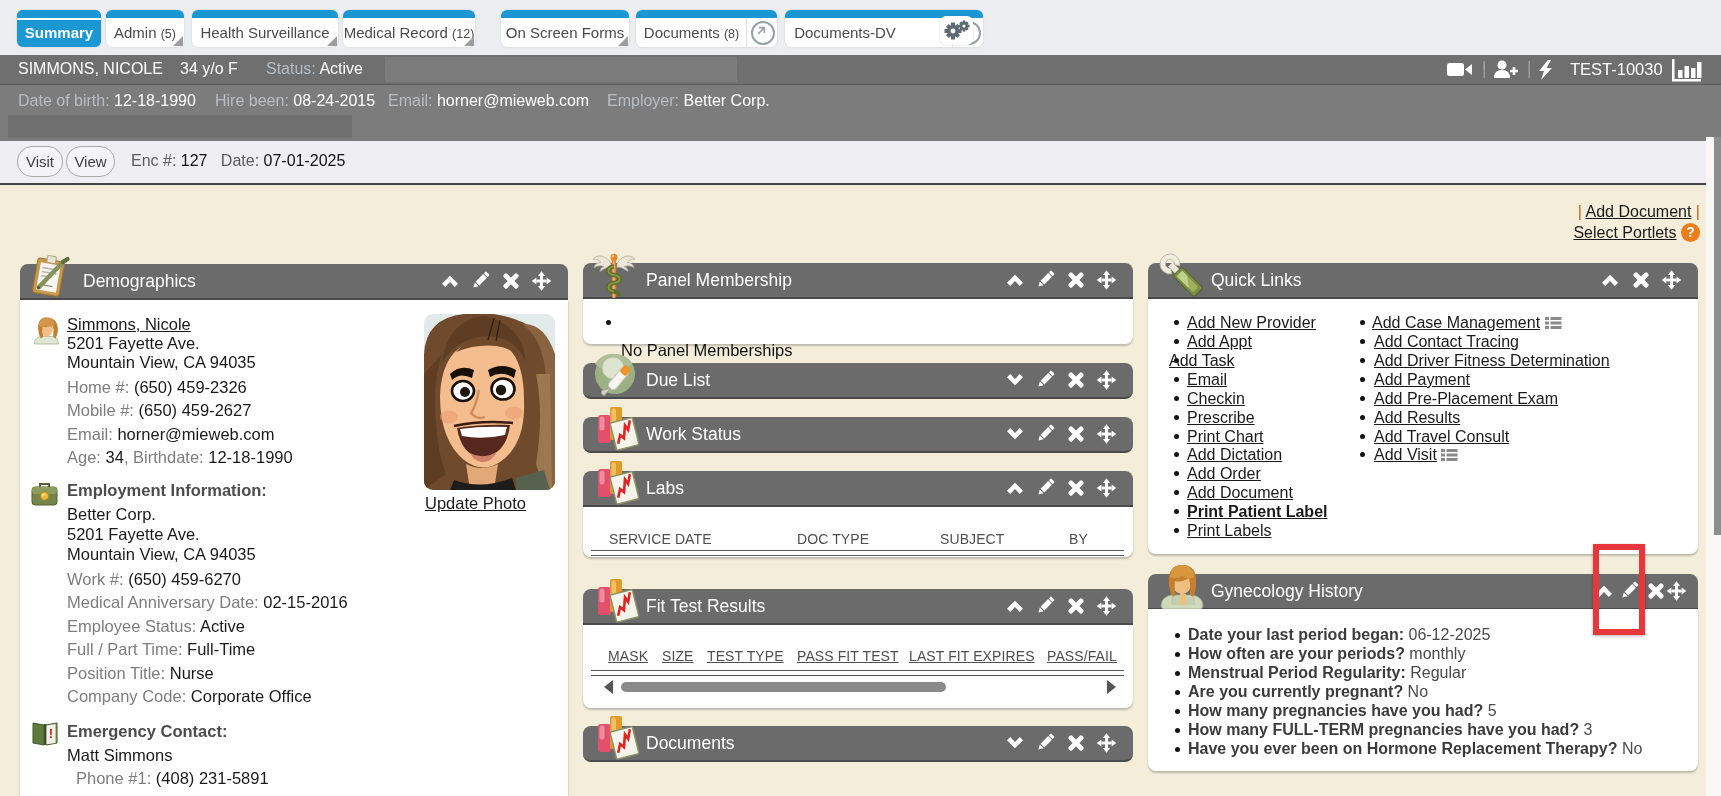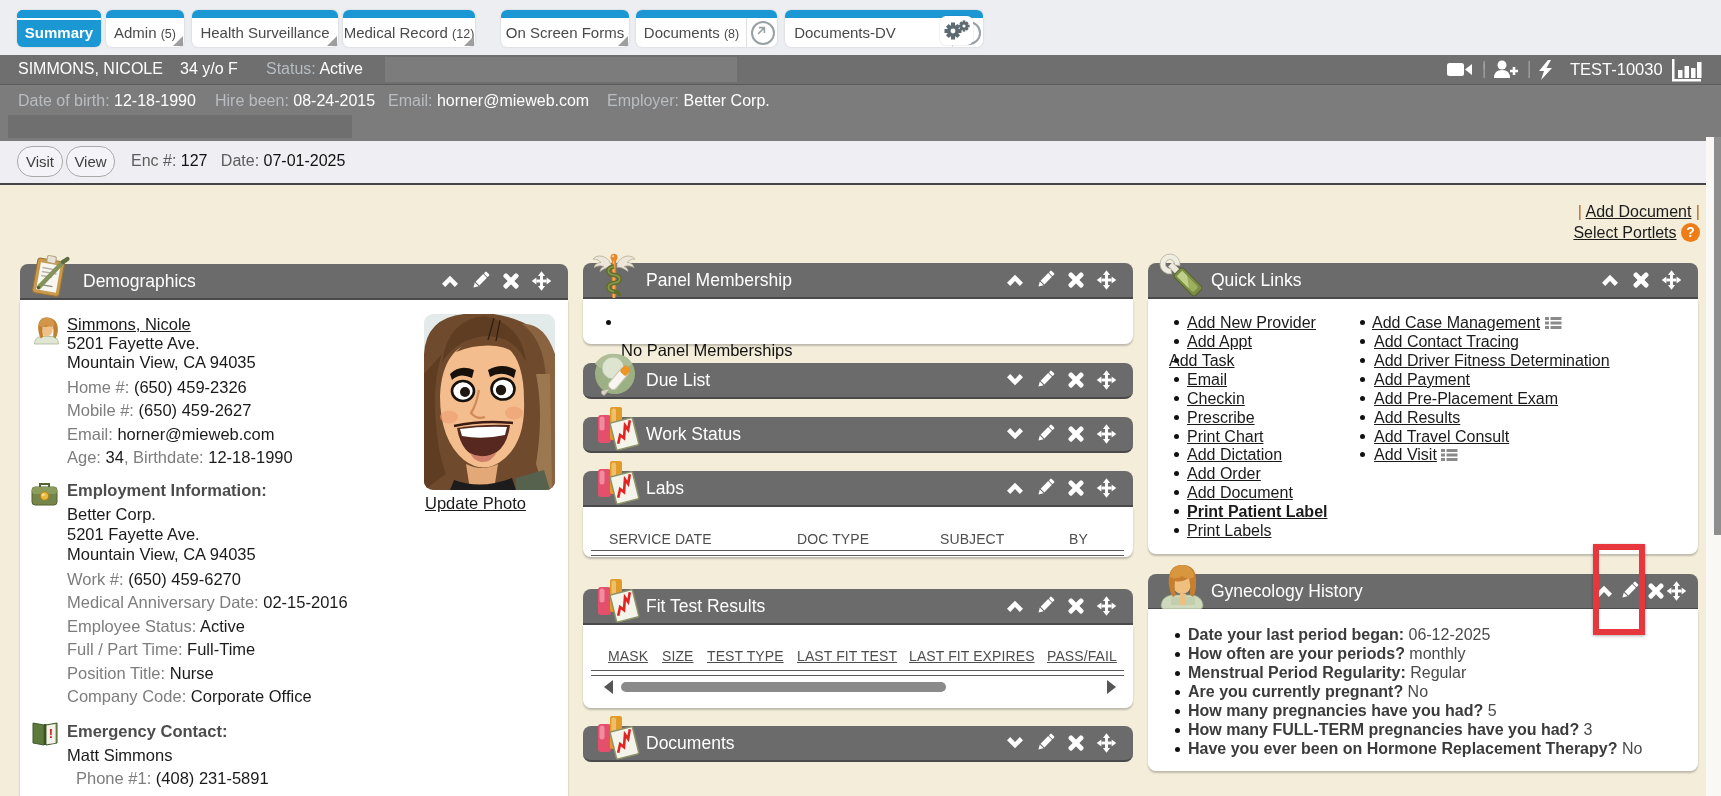--- a/index.html
+++ b/index.html
@@ -361,21 +361,21 @@
     <g transform="rotate(-14 33 28)">
           <rect x="22" y="14" width="23" height="28" rx="1.5" fill="#f4f4ea" stroke="#8e9469" stroke-width="1.5"></rect>
     <path d="M25 36 l4-8 3 4 4-12 2 5 4-9" stroke="#e02424" stroke-width="2.6" fill="none"></path>
         </g>
   </svg></div>
 </div>
 <div class="pbody" style="left:583px;top:625px;width:550px;height:83px;">
   <div class="thead" style="left:25px;top:23px;"><u>MASK</u></div>
   <div class="thead" style="left:79px;top:23px;"><u>SIZE</u></div>
   <div class="thead" style="left:124px;top:23px;"><u>TEST TYPE</u></div>
-  <div class="thead" style="left:214px;top:23px;"><u>LAST FIT TEST</u></div>
+  <div class="thead" style="left:214px;top:23px;"><u>PASS FIT TEST</u></div>
   <div class="thead" style="left:326px;top:23px;"><u>LAST FIT EXPIRES</u></div>
   <div class="thead" style="left:464px;top:23px;"><u>PASS/FAIL</u></div>
   <div class="dline" style="left:8px;top:45px;width:533px;"></div>
   <div class="a" style="left:21px;top:55px;width:0;height:0;border-top:7px solid transparent;border-bottom:7px solid transparent;border-right:9px solid #555;"></div>
   <div class="a" style="left:524px;top:55px;width:0;height:0;border-top:7px solid transparent;border-bottom:7px solid transparent;border-left:9px solid #555;"></div>
   <div class="a" style="left:38px;top:56.5px;width:325px;height:10px;background:#8a8a8a;border-radius:5px;"></div>
 </div>
 
 <div class="phead closed" style="left:583px;top:726px;width:550px;">
   <div class="ptitle">Documents</div>

